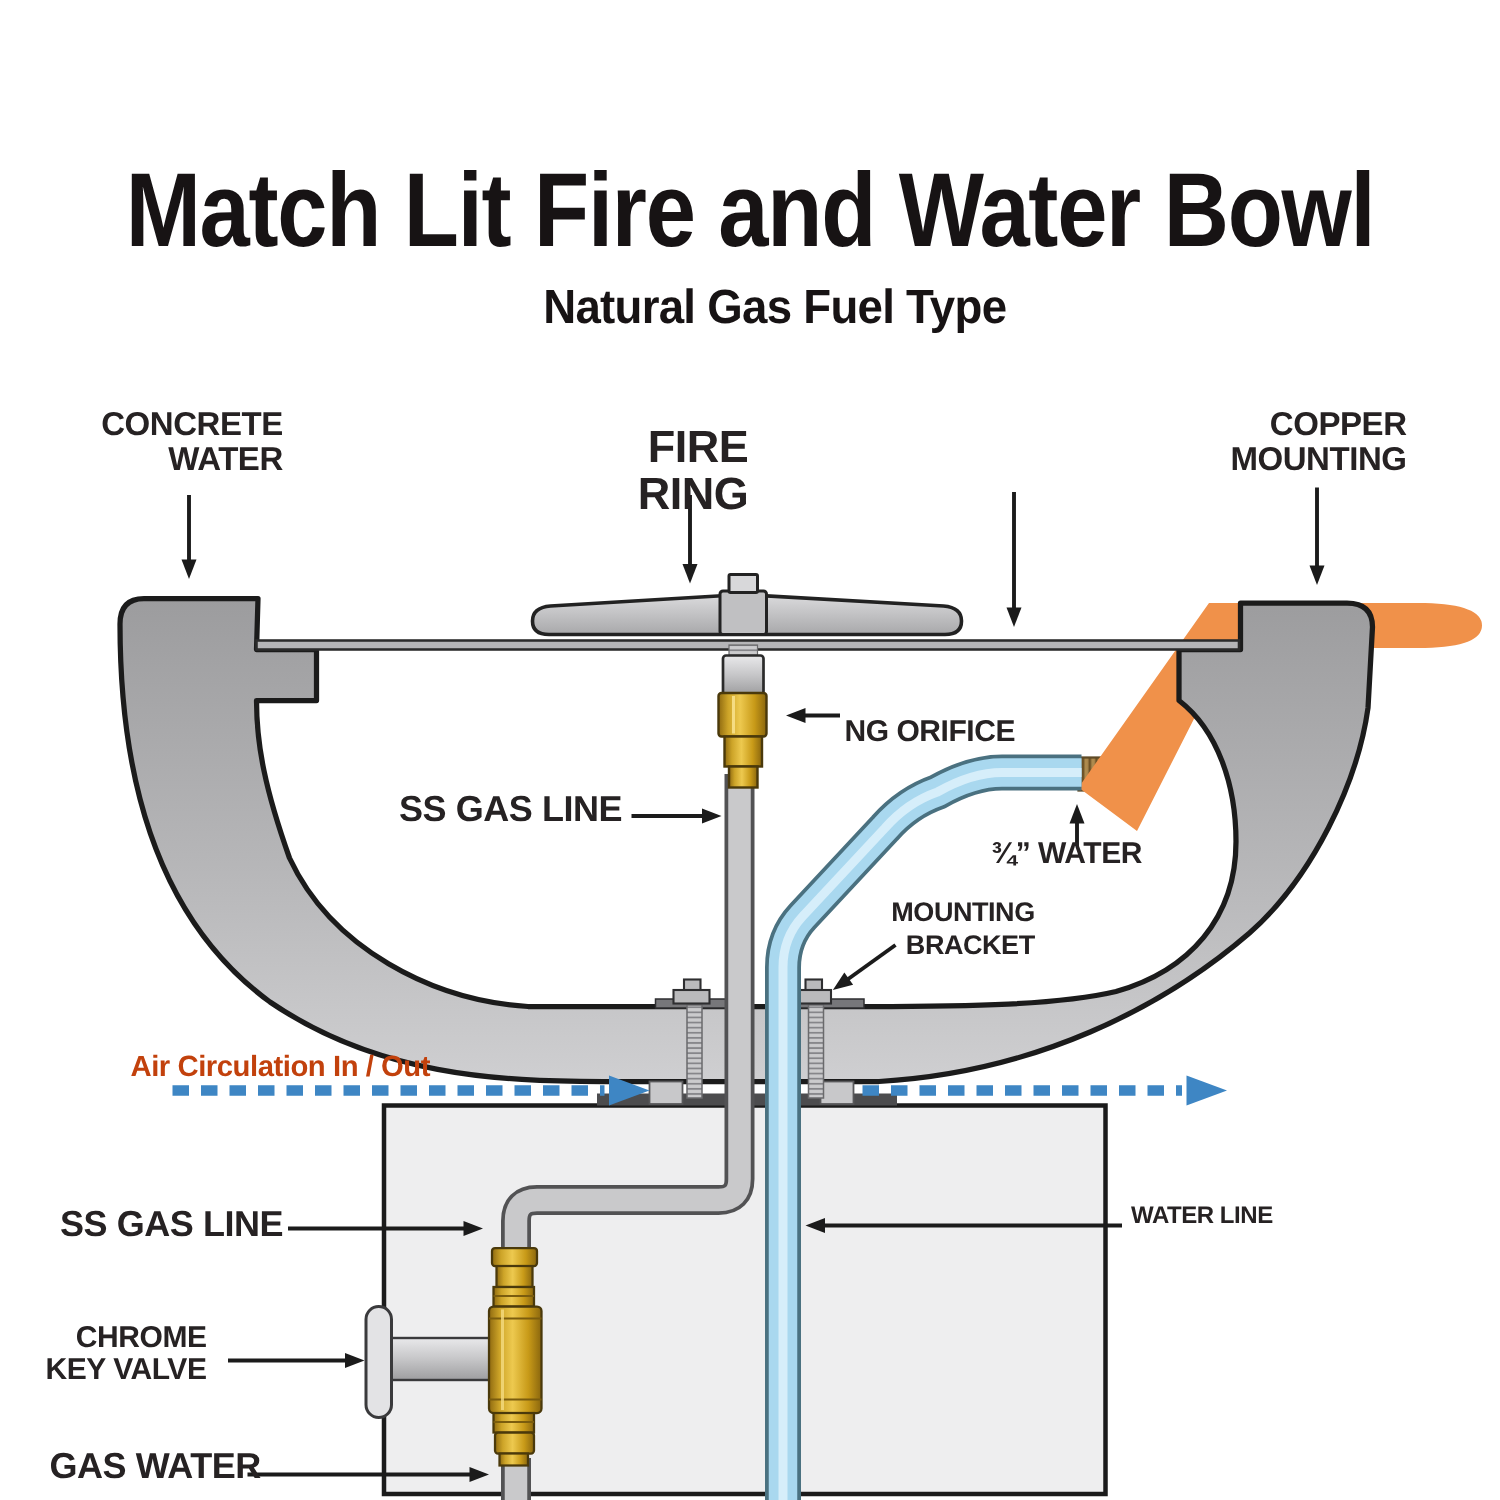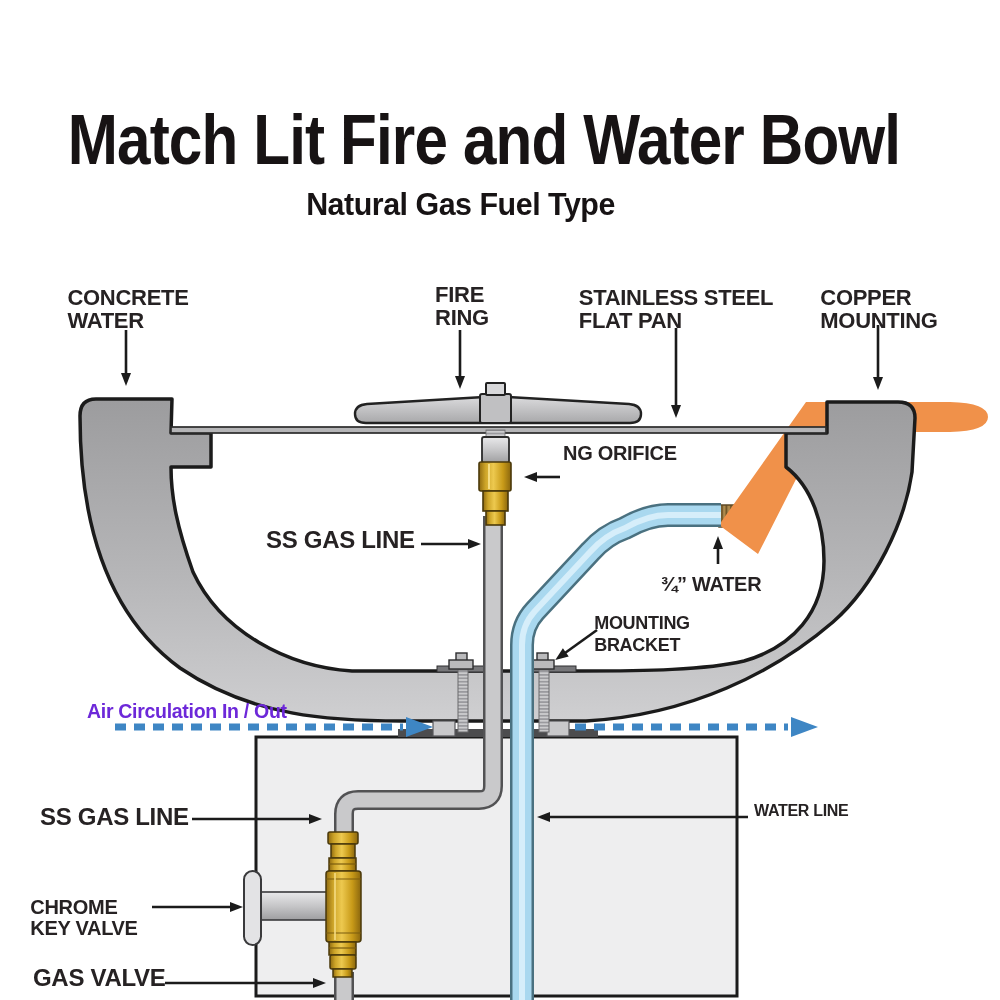--- a/index.html
+++ b/index.html
@@ -1,26 +1,26 @@
 <!DOCTYPE html>
 <html><head>
 <meta charset="utf-8">
 <style>
   html,body{margin:0;padding:0;background:#fff;}
   .stage{position:relative;width:1000px;height:1000px;background:#ffffff;overflow:hidden;
          font-family:"Liberation Sans","DejaVu Sans",sans-serif;}
   .stage svg{position:absolute;left:0;top:0;}
-  .t{position:absolute;width:888px;left:0;text-align:center;color:#171314;white-space:nowrap;}
+  .t{position:absolute;width:1000px;left:0;text-align:center;color:#171314;white-space:nowrap;}
   .title{top:100px;font-size:70px;font-weight:bold;letter-spacing:-1px;}
   .title span{display:inline-block;transform:scaleX(.86);}
   .subtitle{top:186px;font-size:32px;font-weight:bold;padding-left:16px;}
   .subtitle span{display:inline-block;transform:scaleX(.95);letter-spacing:-0.5px;}
   .lbl{position:absolute;font-weight:bold;color:#262223;line-height:1.03;white-space:nowrap;letter-spacing:-0.3px;}
-  .ctr{transform:translateX(-50%);text-align:left;margin-top:15px;}
-  .blue{color:#6d28d9;}
+  .ctr{transform:translateX(-50%);text-align:right;}
+  .blue{color:#c2410c;}
 </style>
 </head>
 <body>
 
 <div class="stage">
 
 <svg width="1000" height="1000" viewBox="0 0 1000 1000">
   <defs>
     <marker id="ah" markerUnits="userSpaceOnUse" markerWidth="15" markerHeight="12" refX="2" refY="6" orient="auto">
       <path d="M1,1 L14,6 L1,11 Z" fill="#1b1b1b"></path>
@@ -180,33 +180,29 @@
   </g>
 </svg>
 
 <div class="t title"><span>Match Lit Fire and Water Bowl</span></div>
 <div class="t subtitle"><span>Natural Gas Fuel Type</span></div>
 
 <div class="lbl ctr" style="left:128px;top:272px;font-size:22px">
   <div>CONCRETE</div>
       <div>WATER</div>
 </div>
-<div class="lbl ctr" style="left:462px;top:269px;font-size:22px">
+<div class="lbl ctr" style="left:462px;top:284px;font-size:30px">
   <div>FIRE</div>
       <div>RING</div>
-</div>
-<div class="lbl ctr" style="left:676px;top:272px;font-size:22px">
-  <div>STAINLESS STEEL</div>
-      <div>FLAT PAN</div>
 </div>
 <div class="lbl ctr" style="left:879px;top:272px;font-size:22px">
   <div>COPPER</div>
       <div>MOUNTING</div>
 </div>
-<div class="lbl" style="left:563px;top:443px;font-size:20px">
+<div class="lbl" style="left:563px;top:478px;font-size:20px">
   <div>NG ORIFICE</div>
 </div>
 <div class="lbl" style="left:266px;top:528px;font-size:24px">
   <div>SS GAS LINE</div>
 </div>
 <div class="lbl ctr" style="left:711px;top:559px;font-size:20px">
   <div>¾” WATER</div>
 </div>
 <div class="lbl ctr" style="left:642px;top:598px;font-size:18px;line-height:1.2">
   <div>MOUNTING</div>
@@ -219,16 +215,16 @@
   <div>SS GAS LINE</div>
 </div>
 <div class="lbl" style="left:754px;top:803px;font-size:16px">
   <div>WATER LINE</div>
 </div>
 <div class="lbl ctr" style="left:84px;top:882px;font-size:20px">
   <div>CHROME</div>
       <div>KEY VALVE</div>
 </div>
 <div class="lbl" style="left:33px;top:966px;font-size:24px">
-  <div>GAS VALVE</div>
+  <div>GAS WATER</div>
 </div>
 
 </div>
 
 </body></html>

